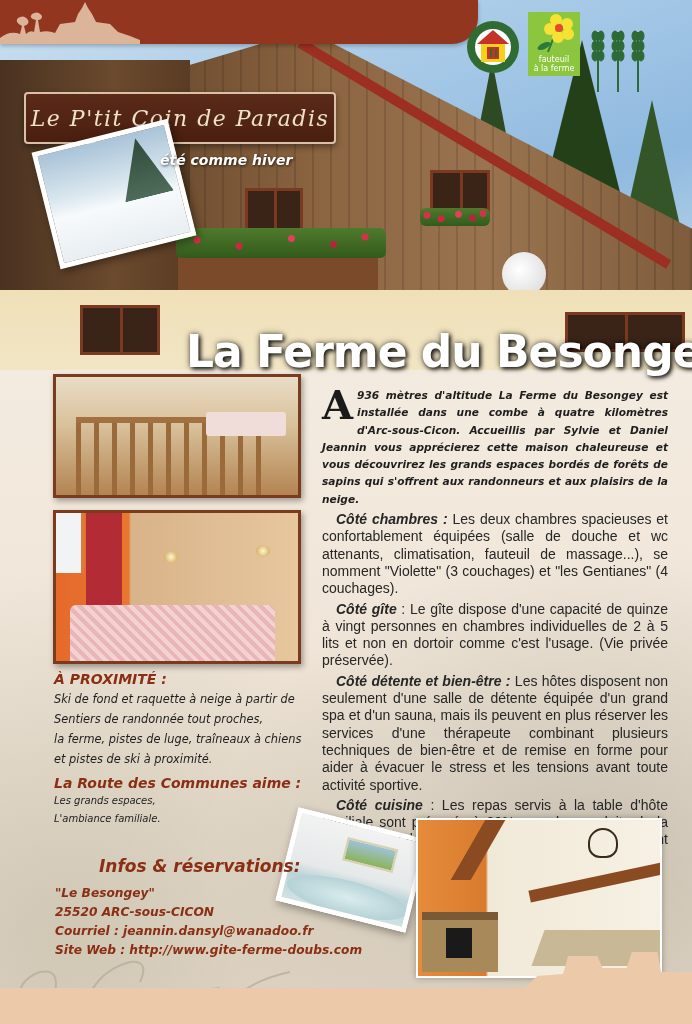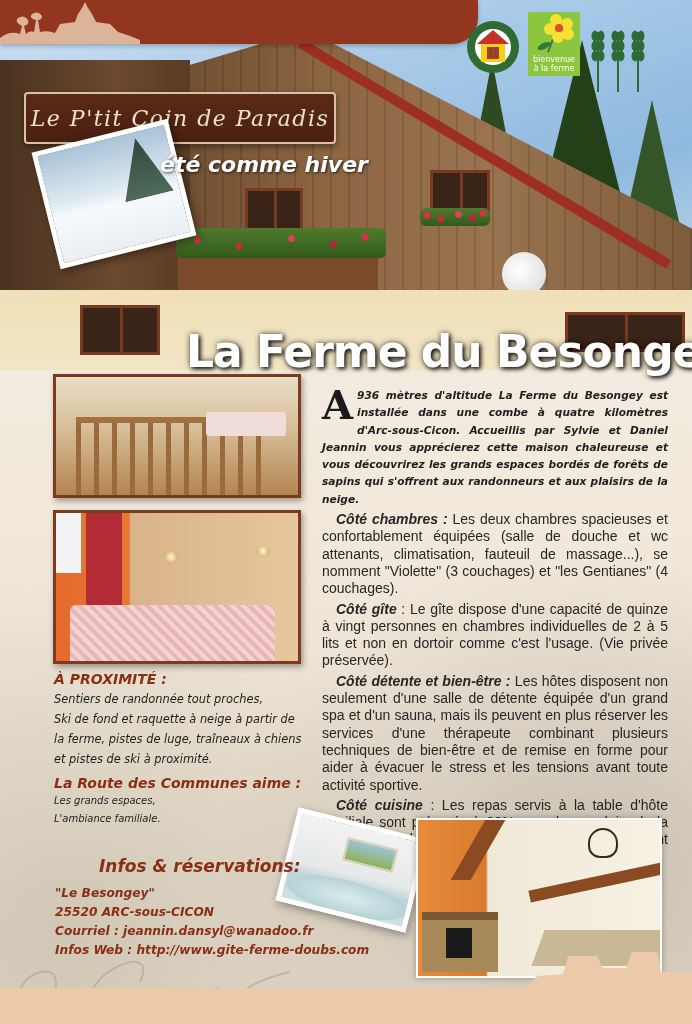--- a/index.html
+++ b/index.html
@@ -83,21 +83,21 @@
     background: linear-gradient(180deg, #5b2a18, #4a1f10); border: 2px solid #d9c0a6;
     border-radius: 4px; box-shadow: 0 3px 6px rgba(0,0,0,0.4);
     display: flex; align-items: center; justify-content: center;
   }
   .sign span {
     color: #efe1c8; font-family: "DejaVu Serif", serif; font-style: italic; font-size: 22px;
     letter-spacing: 1.5px; white-space: nowrap;
   }
   .tagline {
     position: absolute; left: 160px; top: 152px; color: #ffffff; font-style: italic; font-weight: bold;
-    font-size: 22px; font-family: "DejaVu Sans", sans-serif; text-shadow: 1px 1px 3px rgba(0,0,0,0.7);
+    font-size: 14px; font-family: "DejaVu Sans", sans-serif; text-shadow: 1px 1px 3px rgba(0,0,0,0.7);
   }
   .snow-photo {
     position: absolute; left: 44px; top: 134px; width: 140px; height: 120px;
     background: linear-gradient(180deg, #a9c3d8 0%, #dde9f0 45%, #f7fafc 60%, #e8eef2 100%);
     border: 5px solid #ffffff; transform: rotate(-14deg); box-shadow: 2px 3px 8px rgba(0,0,0,0.45);
     overflow: hidden;
   }
   .snow-photo::before { content:""; position:absolute; right:6px; top:6px; width:50px; height:60px;
     background: linear-gradient(180deg, #2f4a3a, #4f6b5a); clip-path: polygon(50% 0, 100% 100%, 0 100%); }
 
@@ -227,21 +227,21 @@
     <svg viewBox="0 0 52 44" style="position:absolute;left:0;top:0;width:52px;height:44px;">
       <path d="M20 40 Q24 28 30 18" stroke="#2d7a3a" stroke-width="2" fill="none"></path>
       <ellipse cx="16" cy="34" rx="7" ry="3" fill="#2d7a3a" transform="rotate(-25 16 34)"></ellipse>
       <circle cx="28" cy="8" r="6" fill="#f5e234"></circle>
       <circle cx="39" cy="12" r="6" fill="#f5e234"></circle>
       <circle cx="40" cy="22" r="6" fill="#f5e234"></circle>
       <circle cx="30" cy="25" r="6" fill="#f5e234"></circle>
       <circle cx="22" cy="17" r="6" fill="#f5e234"></circle>
       <circle cx="31" cy="16" r="4" fill="#e54b2a"></circle>
     </svg>
-    <div class="txt"><span>bienvenue</span><br><span>à la ferme</span></div>
+    <div class="txt"><span>fauteuil</span><br><span>à la ferme</span></div>
   </div>
   <svg class="wheat" viewBox="0 0 60 70">
     <g fill="#2d6a35" stroke="#2d6a35">
       <line x1="10" y1="10" x2="10" y2="70" stroke-width="2"></line>
       <ellipse cx="7" cy="14" rx="3" ry="5"></ellipse>
         <ellipse cx="13" cy="14" rx="3" ry="5"></ellipse>
       <ellipse cx="7" cy="24" rx="3" ry="5"></ellipse>
         <ellipse cx="13" cy="24" rx="3" ry="5"></ellipse>
       <ellipse cx="7" cy="34" rx="3" ry="5"></ellipse>
         <ellipse cx="13" cy="34" rx="3" ry="5"></ellipse>
@@ -289,22 +289,22 @@
   <p class="intro"><span class="dropcap">A</span><span> 936 mètres d'altitude La Ferme du Besongey est installée dans une combe à quatre kilomètres d'Arc-sous-Cicon. Accueillis par Sylvie et Daniel Jeannin vous apprécierez cette maison chaleureuse et vous découvrirez les grands espaces bordés de forêts de sapins qui s'offrent aux randonneurs et aux plaisirs de la neige.</span></p>
   <p class="para"><b>Côté chambres :</b><span> Les deux chambres spacieuses et confortablement équipées (salle de douche et wc attenants, climatisation, fauteuil de massage...), se nomment "Violette" (3 couchages) et "les Gentianes" (4 couchages).</span></p>
   <p class="para"><b>Côté  gîte</b><span> : Le gîte dispose d'une capacité de quinze à vingt personnes en chambres individuelles de 2 à 5 lits et non en dortoir comme c'est l'usage. (Vie privée préservée).</span></p>
   <p class="para"><b>Côté détente et bien-être :</b><span> Les hôtes disposent non seulement d'une salle de détente équipée d'un grand spa et d'un sauna, mais ils peuvent en plus réserver les services d'une thérapeute combinant plusieurs techniques de bien-être et de remise en forme pour aider à évacuer le stress et les tensions avant toute activité sportive.</span></p>
   <p class="para"><b>Côté cuisine</b><span> : Les repas servis à la table d'hôte familiale sont préparés à 80% avec les produits de la ferme. La table est aussi un lieu et un moment privilégié d'échanges..</span></p>
 </div>
 
 <div class="left-text">
   <div class="h-prox">À PROXIMITÉ :</div>
   <div class="prox-lines">
+    <div>Ski de fond et raquette à neige à partir de</div>
     <div>Sentiers de randonnée tout proches,</div>
-    <div>Ski de fond et raquette à neige à partir de</div>
     <div>la ferme, pistes de luge, traîneaux à chiens</div>
     <div>et pistes de ski à proximité.</div>
   </div>
   <div class="h-route">La Route des Communes aime :</div>
   <div class="route-lines">
     <div>Les grands espaces,</div>
     <div>L'ambiance familiale.</div>
   </div>
 </div>
 
@@ -318,21 +318,21 @@
   <div class="chandelier"></div>
   <div class="fireplace"></div>
   <div class="table"></div>
 </div>
 
 <div class="h-infos">Infos &amp; réservations:</div>
 <div class="infos">
   <div>"Le Besongey"</div>
   <div>25520 ARC-sous-CICON</div>
   <div><span>Courriel : </span><a>jeannin.dansyl@wanadoo.fr</a></div>
-  <div><span>Infos Web : </span><a>http://www.gite-ferme-doubs.com</a></div>
+  <div><span>Site Web : </span><a>http://www.gite-ferme-doubs.com</a></div>
 </div>
 
 <svg class="bottom-swirl" viewBox="0 0 692 82">
   <g fill="none" stroke="#b7a998" stroke-width="2" opacity="0.7">
     <path d="M20 80 Q10 40 40 30 Q60 26 55 50"></path>
     <path d="M80 80 Q90 30 130 20 Q150 18 140 40"></path>
     <path d="M150 80 Q170 50 220 46"></path>
     <path d="M210 80 Q240 40 290 30"></path>
     <path d="M420 80 Q430 50 460 52 Q480 54 470 70"></path>
     <path d="M470 80 Q490 40 520 50"></path>

